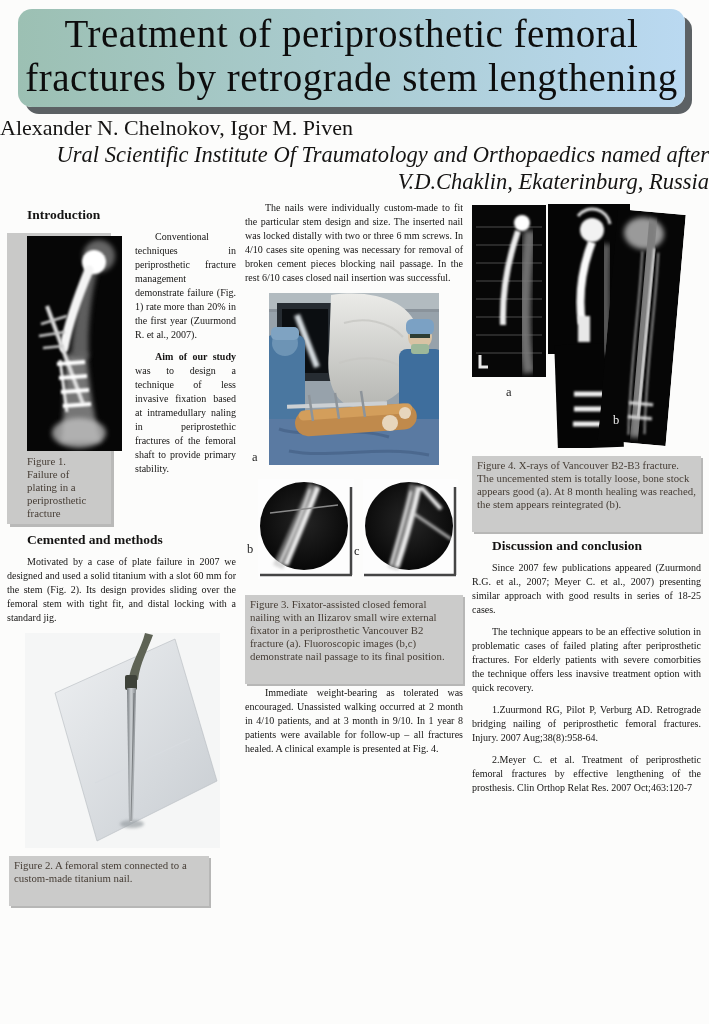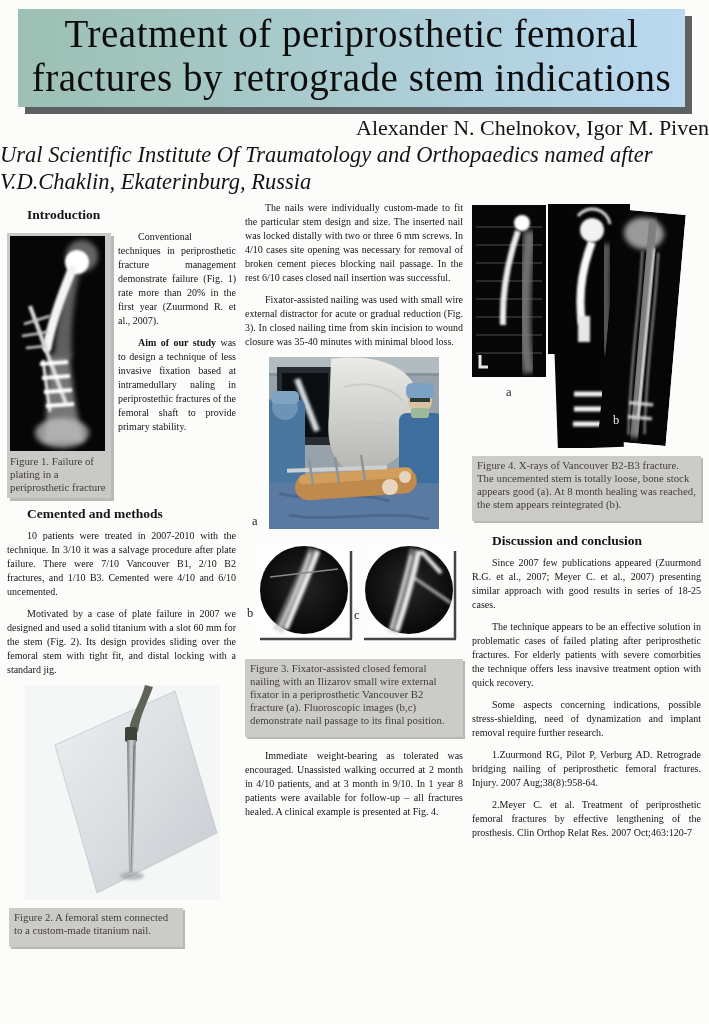--- a/index.html
+++ b/index.html
@@ -1,66 +1,66 @@
 <!DOCTYPE html>
 <html><head>
 <meta charset="utf-8">
 <style>
   * { margin:0; padding:0; box-sizing:border-box; }
   html,body { width:709px; height:1024px; }
   body { background:#fcfcfb; font-family:"Liberation Serif", serif; color:#151413; overflow:hidden; position:relative; }
 
   .banner { margin:9px 24px 0 18px; padding:3px 0 7px; text-align:center;
             background:linear-gradient(90deg,#9cc0b3 0%, #a9cbce 45%, #bad9f1 100%);
-            box-shadow:7px 7px 0 #5c6164; }
+            box-shadow:7px 7px 0 #5c6164;border-radius:14px; }
   .banner .tline { font-size:39px; line-height:44px; color:#0d0d0d; letter-spacing:.5px; }
 
-  .authors { text-align:right; margin-top:8px; font-size:22px; line-height:26px; }
-  .affil   { text-align:left; font-style:italic; font-size:22.5px; line-height:27px; }
+  .authors { text-align:left; margin-top:8px; font-size:22px; line-height:26px; }
+  .affil   { text-align:right; font-style:italic; font-size:22.5px; line-height:27px; }
 
   .cols { display:flex; padding:0 7px; margin-top:6px; gap:9px;font-family:Liberation Serif, serif; }
   .col  { position:relative; }
   .col-l { width:229px; }
   .col-m { width:218px; }
   .col-r { width:229px; }
 
   h3.h { font-size:13.5px; font-weight:bold; margin:6px 0 7px 20px; }
   p.t { font-size:10px; line-height:14px; text-indent:20px; text-align:justify; margin-bottom:8px; }
   .b { font-weight:bold; }
 
-  .fig1wrap { float:left; width:104px; background:#c9c9c8; padding:3px 3px 4px;
-              margin:3px 7px 2px 0; box-shadow:3px 3px 0 #b9b9b8; }
+  .fig1wrap { float:left; width:104px; background:#c9c9c8; padding:3px 20px 4px;
+              margin:3px 24px 2px 0; box-shadow:3px 3px 0 #b9b9b8; }
   .fig1wrap svg { display:block; }
   .cap { font-size:10.8px; line-height:13px; color:#463d35; text-align:left; }
-  .capbox { background:#cbcbca; padding:3px 5px 10px; box-shadow:2px 2px 0 #b7b7b6; margin-bottom:12px; }
+  .capbox { background:#cbcbca; padding:3px 5px 21px; box-shadow:2px 2px 0 #b7b7b6; margin-bottom:2px; }
   .fig1cap { margin-top:4px; }
   .clear { clear:both; }
 
   .fig2wrap { margin:6px 0 4px 18px; width:195px; }
-  .fig2cap  { margin-left:2px; width:174px; }
+  .fig2cap  { margin-left:2px; width:200px; }
 
   .fig3a { position:relative; width:170px; margin:6px 0 10px 24px; }
   .figlabel { font-size:12.5px; color:#1c1c1c; }
   .lab-a3 { position:absolute; left:-17px; bottom:4px; }
   .fluoro-row { display:flex; gap:9px; margin:0 0 12px 13px; }
   .fluoro { position:relative; }
   .lab-b3 { position:absolute; left:-11px; bottom:26px; }
   .lab-c3 { position:absolute; left:-9px; bottom:24px; }
 
   .fig4 { position:relative; width:229px; height:250px; margin-bottom:5px; }
   .film { position:absolute; }
   .lab-a4 { position:absolute; left:34px; top:184px; }
   .lab-b4 { position:absolute; left:141px; top:212px; color:#ededed; }
 </style>
 </head>
 <body>
 
 <div class="banner">
   <div class="tline">Treatment of periprosthetic femoral</div>
-  <div class="tline">fractures by retrograde stem indications</div>
+  <div class="tline">fractures by retrograde stem lengthening</div>
 </div>
 <div class="authors">Alexander N. Chelnokov, Igor M. Piven</div>
 <div class="affil">Ural Scientific Institute Of Traumatology and Orthopaedics named after</div>
 <div class="affil">V.D.Chaklin, Ekaterinburg, Russia</div>
 
 <div class="cols">
 
   <div class="col col-l">
     <h3 class="h">Introduction</h3>
 
@@ -87,21 +87,20 @@
         <path d="M30,128 L58,126 M32,142 L60,140 M34,156 L62,154 M36,170 L64,168" stroke="#ffffff" stroke-width="4" filter="url(#f1a)"></path>
       </svg>
       <div class="cap fig1cap">Figure 1. Failure of plating in a periprosthetic fracture</div>
     </div>
 
     <p class="t">Conventional techniques in periprosthetic fracture management demonstrate failure (Fig. 1) rate more than 20% in the first year (Zuurmond R. et al., 2007).</p>
     <p class="t"><span class="b">Aim of our study</span><span> was to design a technique of less invasive fixation based at intramedullary naling in periprostethic fractures of the femoral shaft to provide primary stability.</span></p>
     <div class="clear"></div>
 
     <h3 class="h">Cemented and methods</h3>
-    <p class="t">10 patients were treated in 2007-2010 with the technique. In 3/10 it was a salvage procedure after plate failure. There were 7/10 Vancouver B1, 2/10 B2 fractures, and 1/10 B3. Cemented were 4/10 and 6/10 uncemented.</p>
     <p class="t">Motivated by a case of plate failure in 2007 we designed and used a solid titanium with a slot 60 mm for the stem (Fig. 2). Its design provides sliding over the femoral stem with tight fit, and distal locking with a standard jig.</p>
 
     <div class="fig2wrap">
       <svg width="195" height="215" viewBox="0 0 195 215">
         <defs>
           <linearGradient id="pg" x1="0" y1="0" x2="1" y2="1">
             <stop offset="0" stop-color="#eef0f2"></stop>
               <stop offset="1" stop-color="#c7ccd1"></stop>
           </linearGradient>
           <linearGradient id="mg" x1="0" y1="0" x2="1" y2="0">
@@ -121,21 +120,20 @@
         <rect x="100" y="42" width="12" height="15" rx="2" fill="#3e4239"></rect>
         <path d="M102,55 L111,55 L108,189 L104,189 Z" fill="url(#mg)"></path>
         <path d="M109,60 L106,188" stroke="#3b3e41" stroke-width="1" opacity="0.5"></path>
       </svg>
     </div>
     <div class="cap capbox fig2cap">Figure 2. A femoral stem connected to a custom-made titanium nail.</div>
   </div>
 
   <div class="col col-m">
     <p class="t">The nails were individually custom-made to fit the particular stem design and size. The inserted nail was locked distally with two or three 6 mm screws. In 4/10 cases site opening was necessary for removal of broken cement pieces blocking nail passage. In the rest 6/10 cases closed nail insertion was successful.</p>
-    <p class="t">Fixator-assisted nailing was used with small wire external distractor for acute or gradual reduction (Fig. 3). In closed nailing time from skin incision to wound closure was 35-40 minutes with minimal blood loss.</p>
 
     <div class="fig3a">
       <svg width="170" height="172" viewBox="0 0 170 172">
         <defs>
           <linearGradient id="dg" x1="0" y1="0" x2="0" y2="1">
             <stop offset="0" stop-color="#ebebe8"></stop>
               <stop offset="1" stop-color="#b5b6b2"></stop>
           </linearGradient>
           <filter id="f3a" x="-40%" y="-40%" width="180%" height="180%">
               <feGaussianBlur stdDeviation="1.4"></feGaussianBlur>
@@ -283,19 +281,18 @@
       </svg>
       <span class="figlabel lab-a4">a</span>
       <span class="figlabel lab-b4">b</span>
     </div>
 
     <div class="cap capbox">Figure 4. X-rays of Vancouver B2-B3 fracture. The uncemented stem is totally loose, bone stock appears good (a). At 8 month healing was reached, the stem appears reintegrated (b).</div>
 
     <h3 class="h">Discussion and conclusion</h3>
     <p class="t">Since 2007 few publications appeared (Zuurmond R.G. et al., 2007; Meyer C. et al., 2007) presenting similar approach with good results in series of 18-25 cases.</p>
     <p class="t">The technique appears to be an effective solution in problematic cases of failed plating after periprosthetic fractures. For elderly patients with severe comorbities the technique offers less inavsive treatment option with quick recovery.</p>
-    <p class="t">Some aspects concerning indications, possible stress-shielding, need of dynamization and implant removal require further research.</p>
 
     <p class="t">1.Zuurmond RG, Pilot P, Verburg AD. Retrograde bridging nailing of periprosthetic femoral fractures. Injury. 2007 Aug;38(8):958-64.</p>
     <p class="t">2.Meyer C. et al. Treatment of periprosthetic femoral fractures by effective lengthening of the prosthesis. Clin Orthop Relat Res. 2007 Oct;463:120-7</p>
   </div>
 
 </div>
 
 </body></html>

